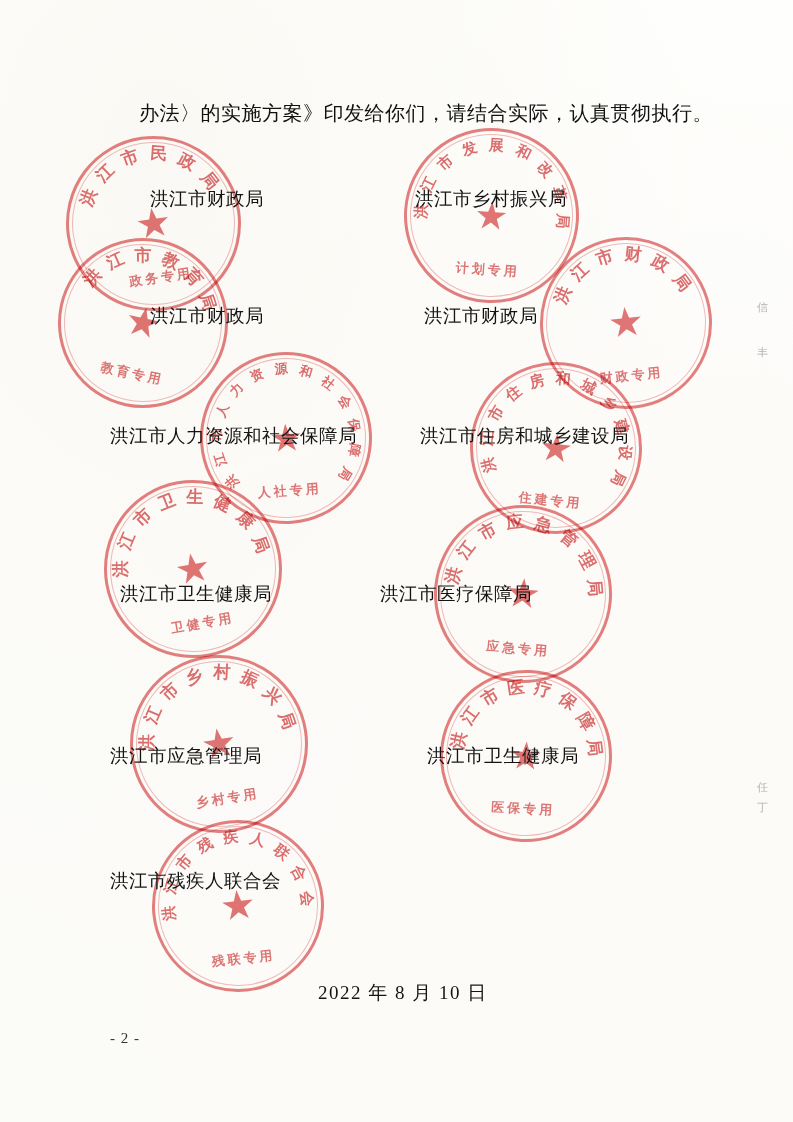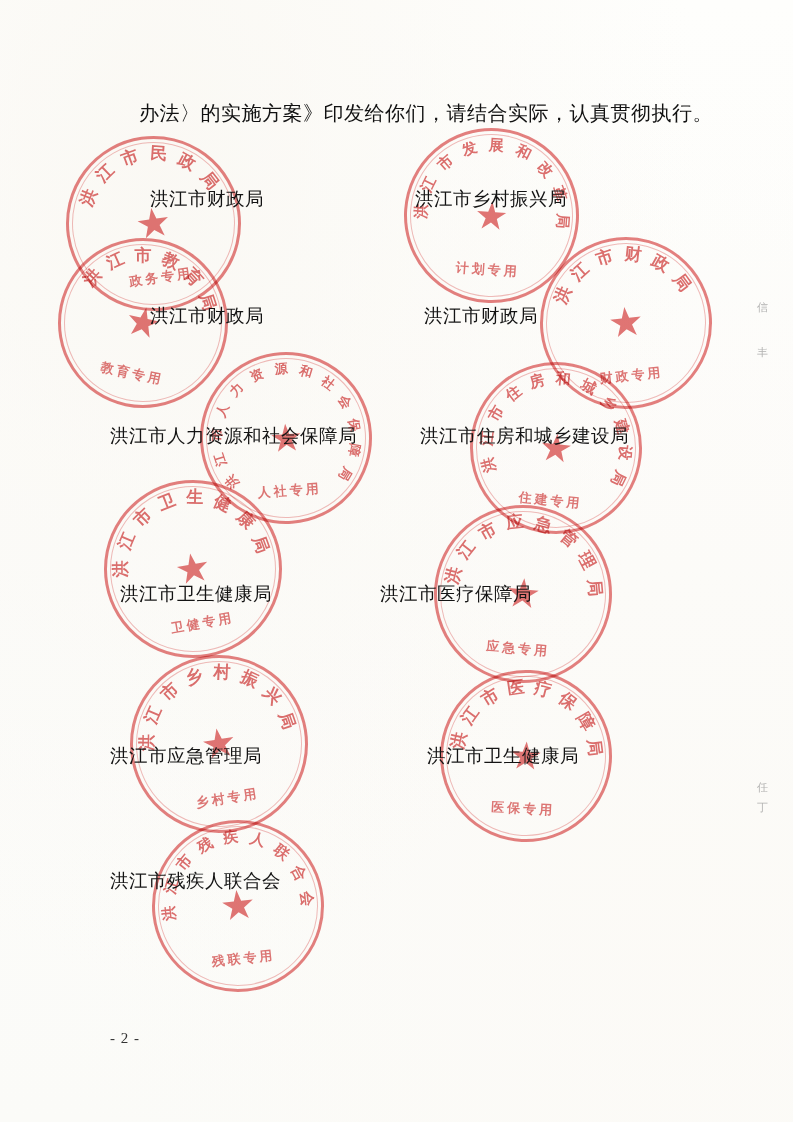--- a/index.html
+++ b/index.html
@@ -325,20 +325,21 @@
         <div class="signer" style="left: 424px; top: 303px; text-align: right;">洪江市财政局</div>
         <div class="signer" style="left: 110px; top: 423px;">洪江市人力资源和社会保障局</div>
         <div class="signer" style="left: 420px; top: 423px;">洪江市住房和城乡建设局</div>
         <div class="signer" style="left: 120px; top: 581px; text-align: center;">洪江市卫生健康局</div>
         <div class="signer" style="left: 380px; top: 581px;">洪江市医疗保障局</div>
         <div class="signer" style="left: 110px; top: 743px;">洪江市应急管理局</div>
         <div class="signer" style="left: 427px; top: 743px;">洪江市卫生健康局</div>
         <div class="signer" style="left: 110px; top: 868px;">洪江市残疾人联合会</div>
       </div>
 
+    <div class="date-line" style="left:318px; top:980px;">2022 年 8 月 10 日</div>
 
     <div class="page-number" style="left:110px; top:1030px;">- 2 -</div>
 
     <div id="ink-layer">
         <div class="ink-mark" style="left: 757px; top: 300px;">信</div>
         <div class="ink-mark" style="left: 757px; top: 345px;">丰</div>
         <div class="ink-mark" style="left: 757px; top: 780px;">任</div>
         <div class="ink-mark" style="left: 757px; top: 800px;">丁</div>
       </div>
   </div>

